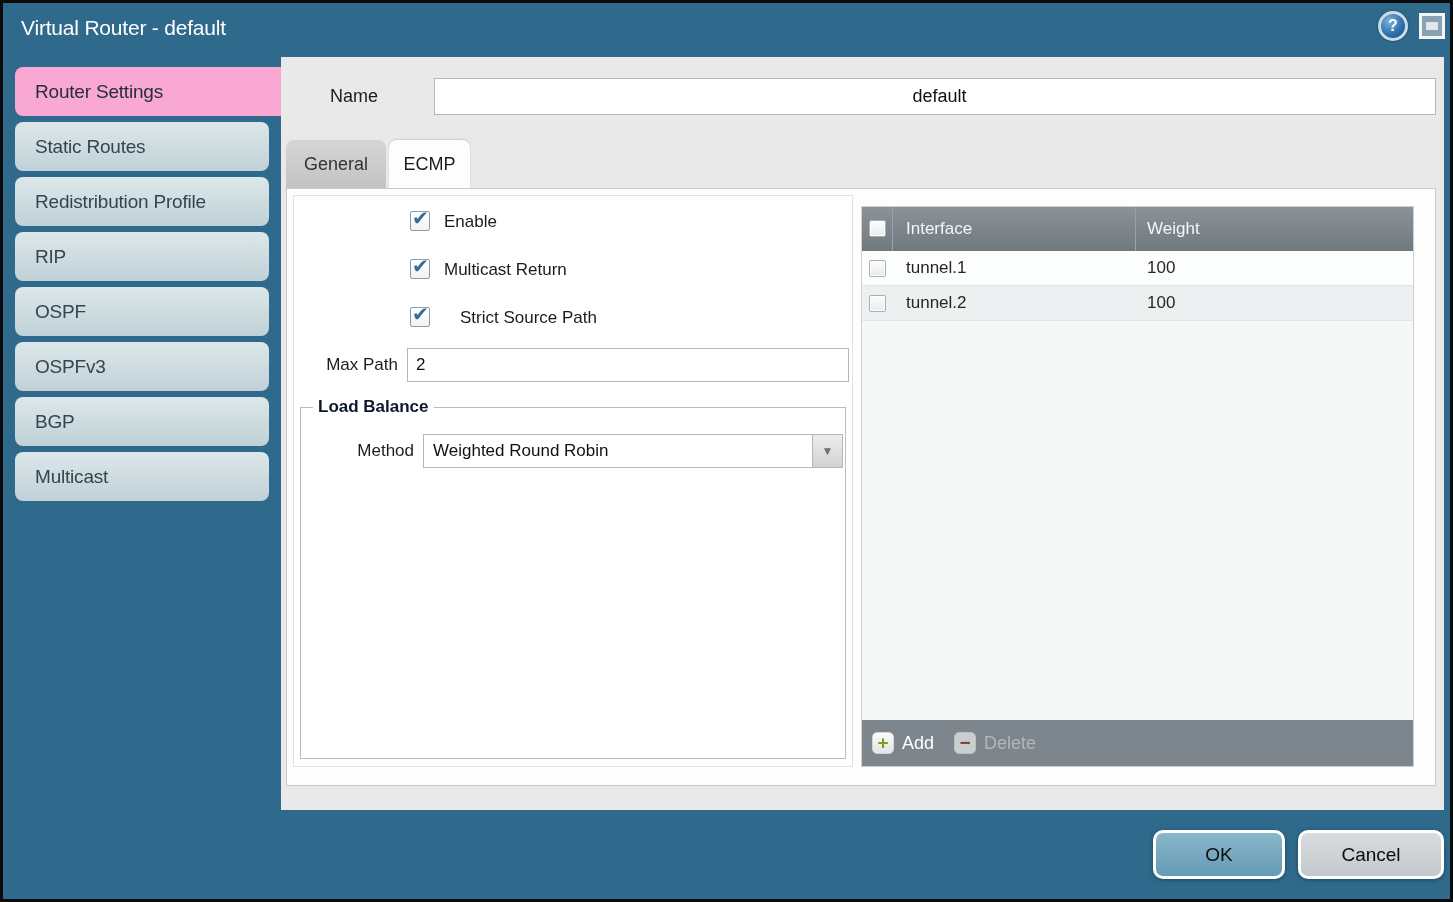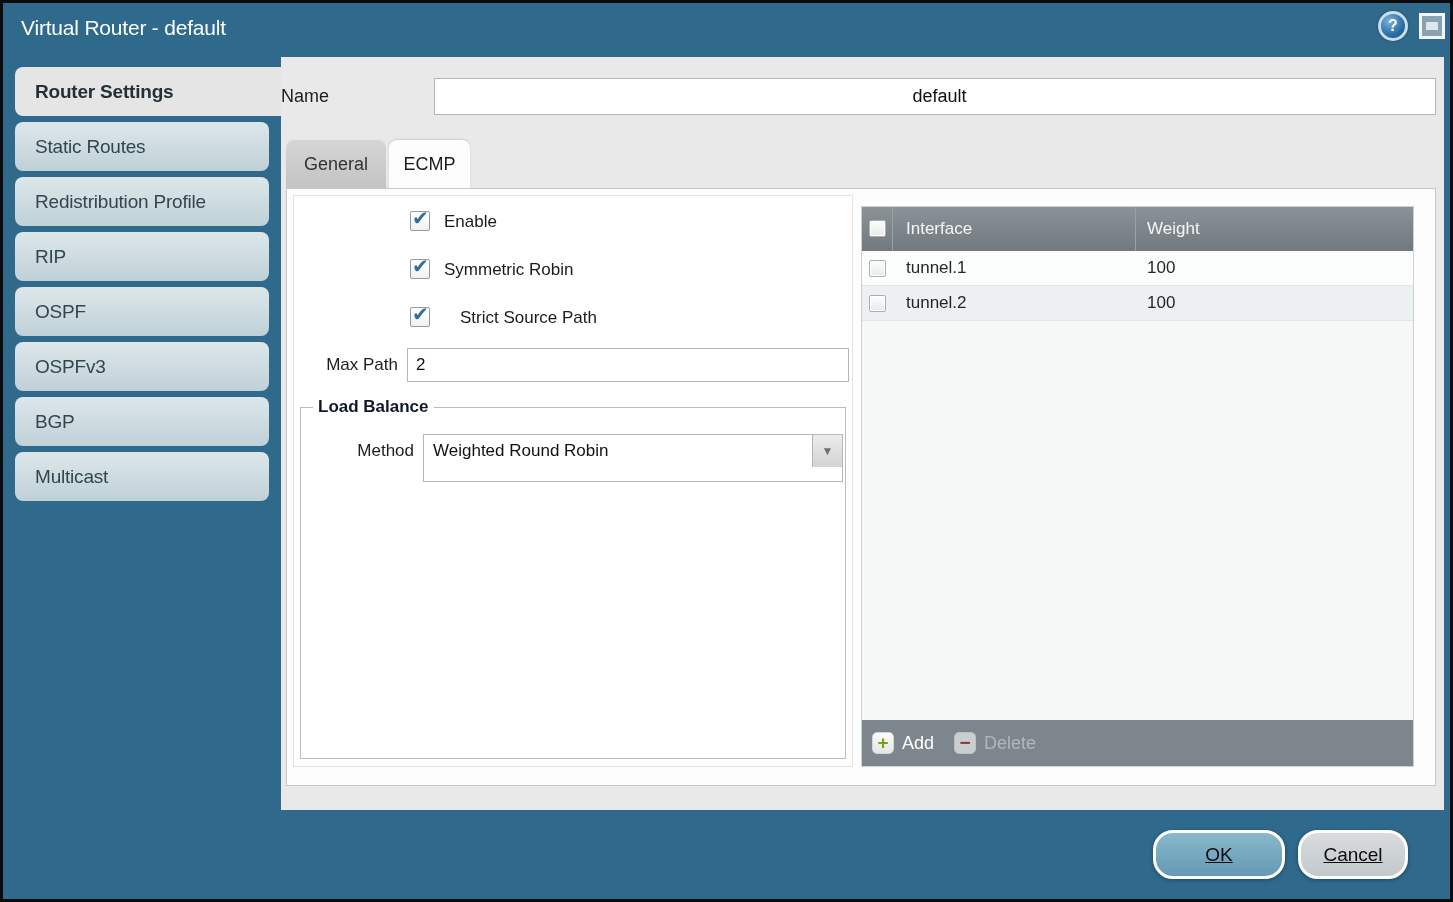--- a/index.html
+++ b/index.html
@@ -22,27 +22,27 @@
                 border:3px solid #f4f4f4; background:#87a2b3; cursor:pointer; }
   .restore-ic .inner { position:absolute; left:4px; top:6px; width:12px; height:8px;
                        background:#dfe6ea; }
 
   
   .side-item { position:absolute; left:12px; height:49px; width:254px;
                background:linear-gradient(#dde7ea,#bfd1d7); border-radius:8px;
                color:#33464f; font-size:19px; line-height:49px; padding-left:20px;
                letter-spacing:-0.2px; cursor:pointer; }
   .side-item.active { width:266px; border-radius:8px 0 0 8px;
-                      background:#e5e5e5; color:#233038;font-weight:bold; }
+                      background:#f9a8d4; color:#233038; }
 
   
   .content { position:absolute; left:278px; top:54px; width:1163px; height:753px;
              background:#e9e9e9; }
   .name-label { position:absolute; left:0; top:21px; width:146px; height:37px;
-                text-align:left; line-height:37px; font-size:18px; color:#1d1d1d; }
+                text-align:center; line-height:37px; font-size:18px; color:#1d1d1d; }
   .name-input { position:absolute; left:153px; top:21px; width:1002px; height:37px;
                 border:1px solid #b3b7ba; background:#fff; font-size:18px;
                 padding-left:9px; font-family:inherit; color:#111;text-align:center; }
 
   .tab { position:absolute; top:83px; height:48px; text-align:center;
          line-height:48px; font-size:18px; border-radius:8px 8px 0 0; cursor:pointer; }
   .tab.general { left:5px; width:100px; background:linear-gradient(#d5d5d5,#c3c3c3);
                  color:#333; }
   .tab.ecmp { left:108px; width:81px; background:#fdfdfd; color:#1c1c1c;
               box-shadow:0 -1px 2px rgba(0,0,0,.12); }
@@ -63,21 +63,21 @@
   .maxpath-input { position:absolute; left:113px; top:152px; width:442px; height:34px;
                    border:1px solid #b3b7ba; background:#fff; font-size:17px;
                    padding-left:8px; font-family:inherit; color:#111; }
 
   .lb-fieldset { position:absolute; left:6px; top:211px; width:546px; height:352px;
                  border:1px solid #b7bdc0; }
   .lb-legend { position:absolute; left:12px; top:-11px; background:#fff; padding:0 5px;
                font-size:17px; font-weight:bold; color:#0f172a; }
   .method-label { position:absolute; left:0; top:26px; width:113px; text-align:right;
                   line-height:34px; font-size:17px; color:#1d1d1d; }
-  .dropdown { position:absolute; left:122px; top:26px; width:420px; height:48px;
+  .dropdown { position:absolute; left:122px; top:26px; width:420px; height:34px;
               border:1px solid #b3b7ba; background:#fff; cursor:pointer; }
   .dropdown .val { position:absolute; left:9px; top:0; line-height:32px; font-size:17px;
                    color:#111; }
   .dd-btn { position:absolute; right:0; top:0; width:30px; height:32px;
             background:linear-gradient(#ececec,#d3d3d3); border-left:1px solid #b3b7ba;
             text-align:center; line-height:32px; font-size:12px; color:#697077;
             cursor:pointer; }
 
   
   .iftable { position:absolute; left:574px; top:17px; width:553px; height:561px;
@@ -102,25 +102,25 @@
               border:1px solid #d2d6d8; color:#76a212; font-size:19px; line-height:19px;
               cursor:pointer; }
   .del-mini { left:92px; background:#c9ced1; border:1px solid #bcc1c4; color:#8a3a34;
               font-size:19px; line-height:19px; cursor:pointer; }
   .add-label { position:absolute; left:40px; top:0; line-height:46px; font-size:18px;
                color:#fff; cursor:pointer; }
   .del-label { position:absolute; left:122px; top:0; line-height:46px; font-size:18px;
                color:#b0b7bc; cursor:default; }
 
   
-  .btn { position:absolute; top:827px; height:49px; border-radius:20px;
+  .btn { position:absolute; top:827px; height:49px; border-radius:10px;
          border:3px solid #fff; font-size:19px; color:#0c0c0c; text-align:center;
-         line-height:43px; cursor:pointer; box-shadow:0 1px 4px rgba(0,0,0,.35);text-decoration:underline; }
+         line-height:43px; cursor:pointer; box-shadow:0 1px 4px rgba(0,0,0,.35); }
   .btn-ok { left:1150px; width:132px; background:linear-gradient(#8ab7cb,#649ab4); }
-  .btn-cancel { left:1295px; width:110px; background:linear-gradient(#d9dcdf,#c2c8cc); }
+  .btn-cancel { left:1295px; width:146px; background:linear-gradient(#d9dcdf,#c2c8cc); }
 </style>
 </head>
 <body>
 
 <div class="dialog">
 
   <div class="titlebar">
     <span class="title">Virtual Router - default</span>
     <div class="help-ic">?</div>
     <div class="restore-ic">
@@ -150,21 +150,21 @@
       <div class="subpanel">
 
         <span class="cb" style="left:116px; top:15px">
           <span class="tick">✔</span>
         </span>
         <span class="cb-label" style="left:150px; top:15px">Enable</span>
 
         <span class="cb" style="left:116px; top:63px">
           <span class="tick">✔</span>
         </span>
-        <span class="cb-label" style="left:150px; top:63px">Symmetric Robin</span>
+        <span class="cb-label" style="left:150px; top:63px">Multicast Return</span>
 
         <span class="cb" style="left:116px; top:111px">
           <span class="tick">✔</span>
         </span>
         <span class="cb-label" style="left:166px; top:111px">Strict Source Path</span>
 
         <div class="maxpath-label">Max Path</div>
         <input class="maxpath-input" type="text" value="2" style="">
 
         <div class="lb-fieldset">

